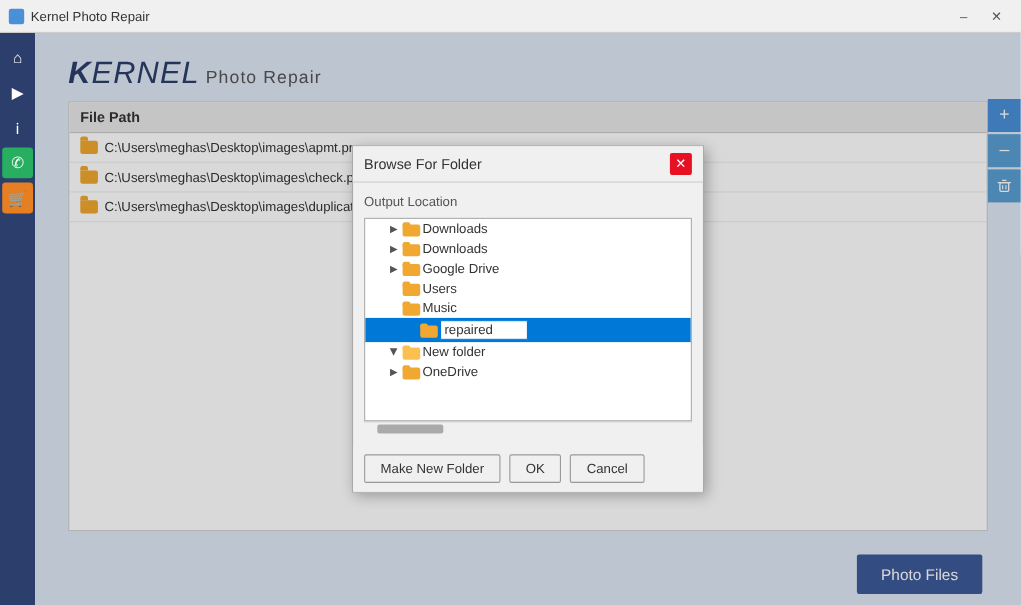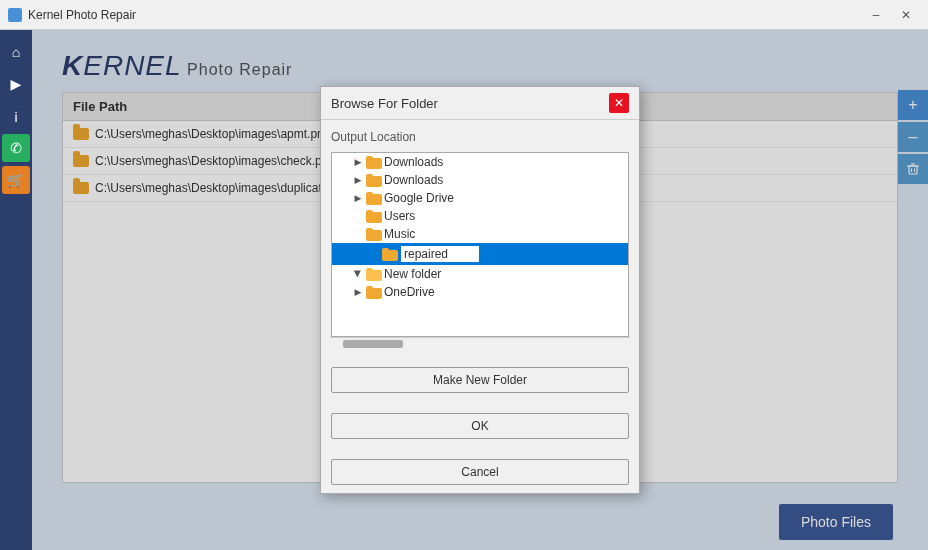--- a/index.html
+++ b/index.html
@@ -320,25 +320,24 @@
       color: #333;
       width: 80px;
       outline: none;
     }
 
     .modal-indent-1 { padding-left: 20px; }
     .modal-indent-2 { padding-left: 36px; }
 
     .modal-footer {
       display: flex;
-      gap: 20px;
+      gap: 8px;
       padding: 8px 10px;
       justify-content: flex-start;
       background: #f0f0f0;
-      flex-direction: column;
     }
     .modal-footer-btn {
       padding: 5px 14px;
       font-size: 12px;
       background: #f0f0f0;
       border: 1px solid #999;
       cursor: pointer;
       border-radius: 2px;
       color: #333;
     }

